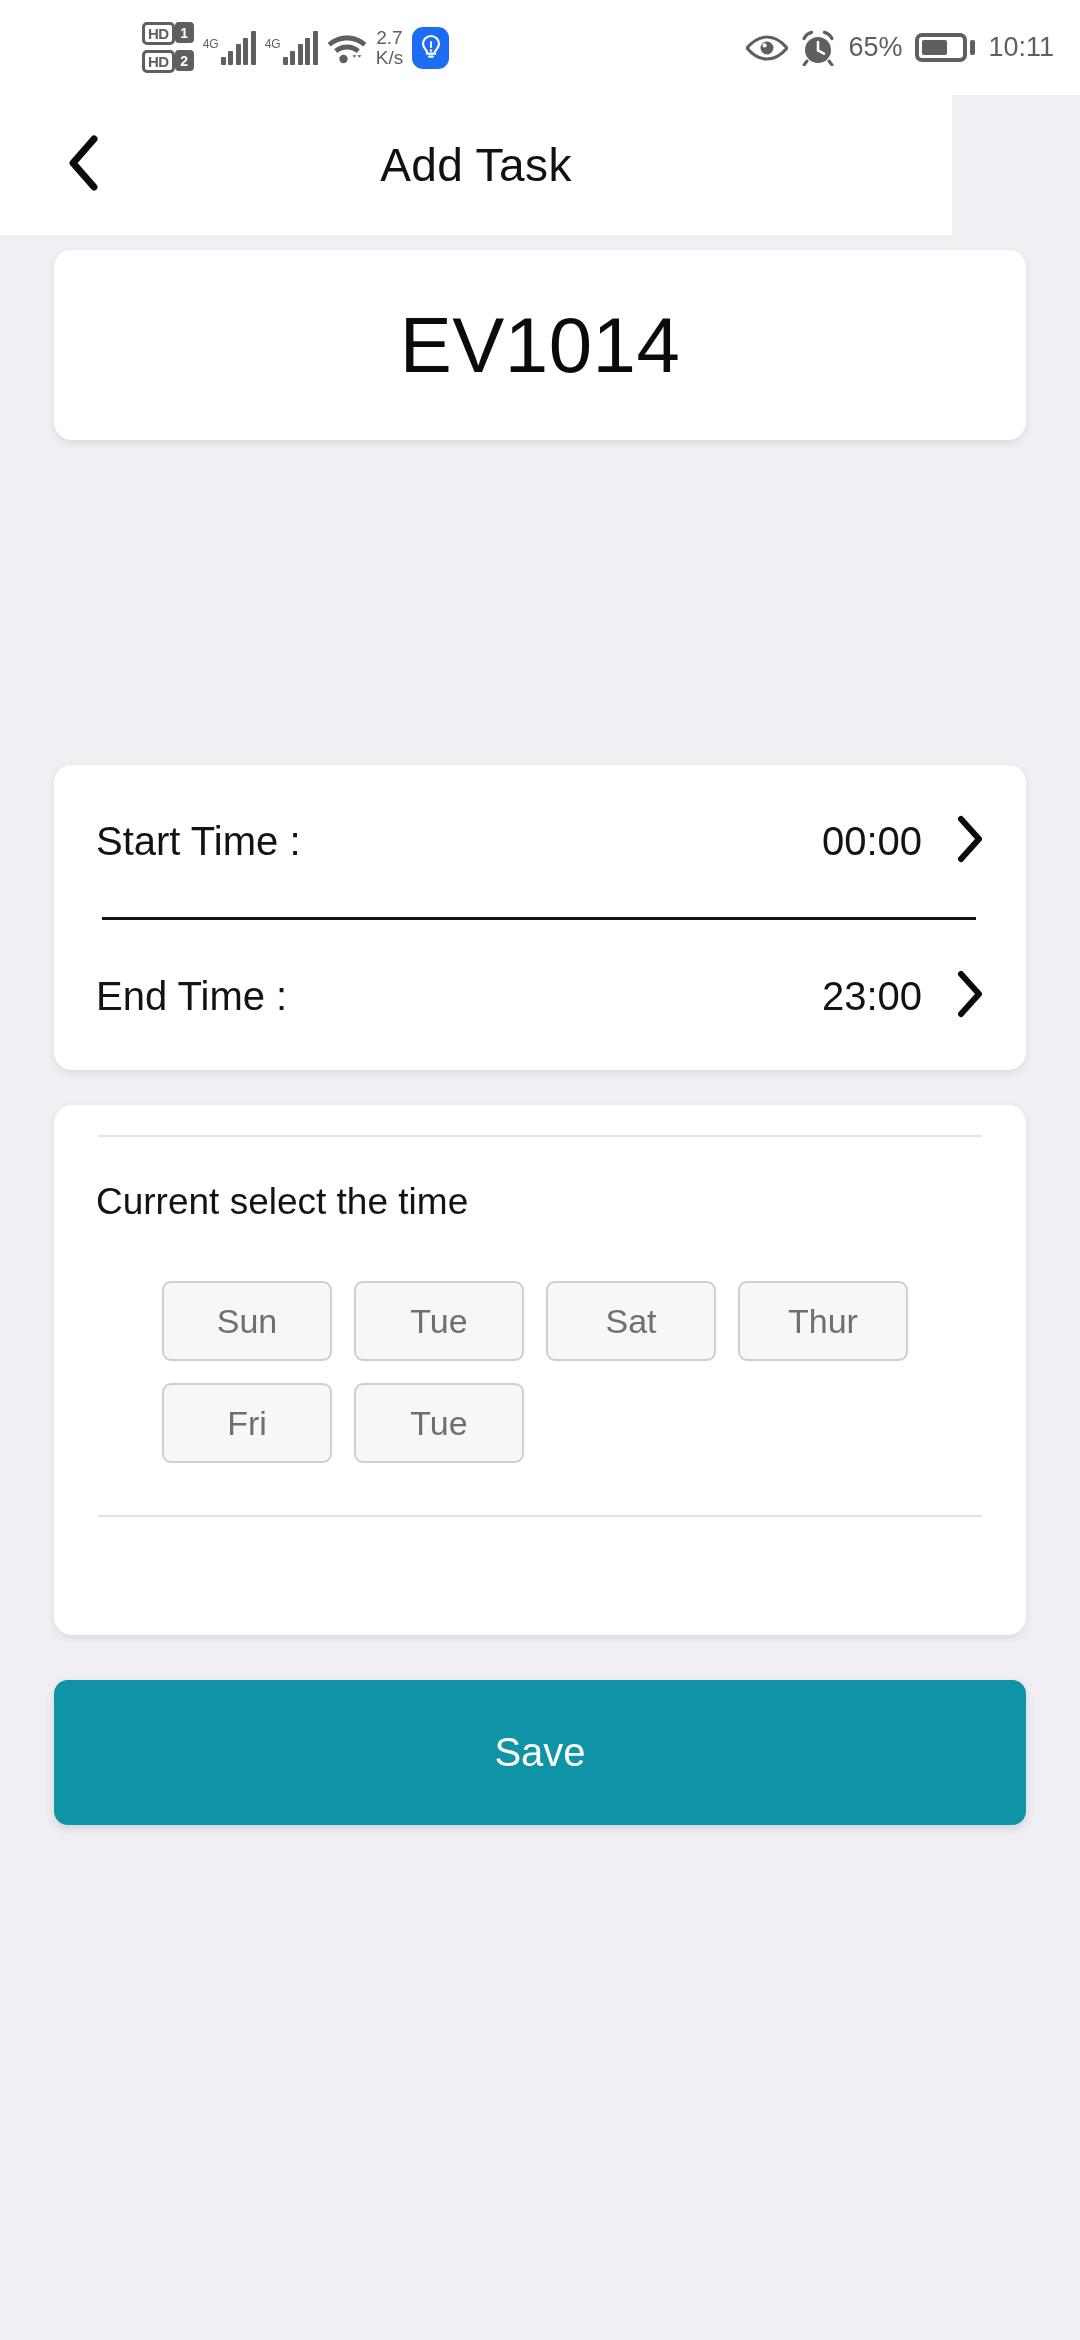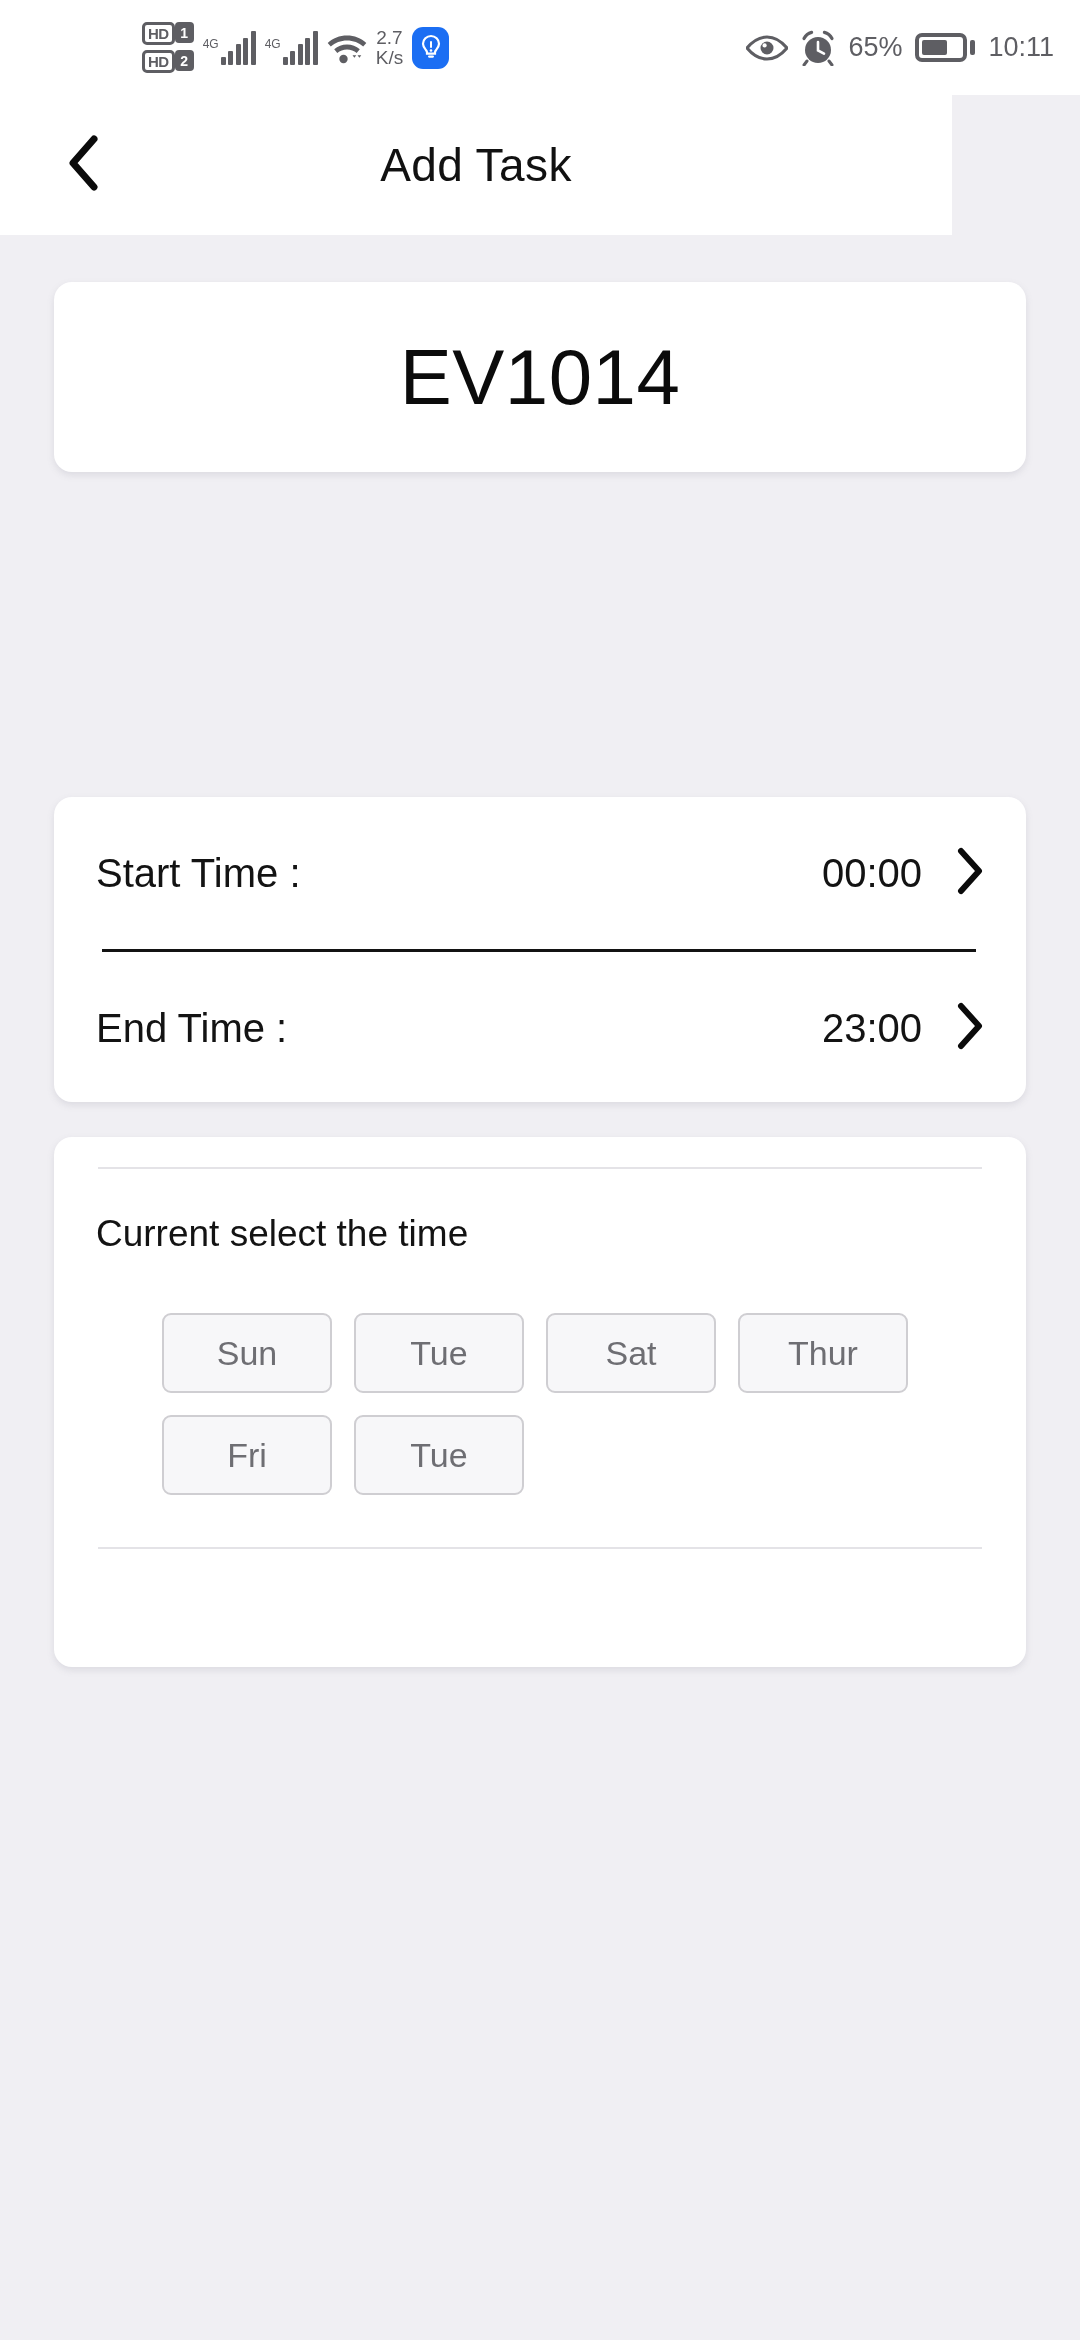--- a/index.html
+++ b/index.html
@@ -71,21 +71,20 @@
     position: absolute; left: 52px; top: 50%; transform: translateY(-50%);
     width: 62px; height: 62px; display: flex; align-items: center; justify-content: center;
   }
   .hdr-title { font-size: 46px; color: #111111; font-weight: 400; letter-spacing: 0.4px; }
 
   
   .card {
     position: absolute; left: 54px; width: 972px;
     background: #FFFFFF; border-radius: 18px;
     box-shadow: 0 3px 7px rgba(120,120,135,0.17);
-    margin-top: 32px;
   }
   #card-device { top: 250px; height: 190px; display: flex; align-items: center; justify-content: center; }
   .device-name { font-size: 78px; color: #0B0B0B; letter-spacing: 0.5px; }
 
   #card-current { top: 465px; height: 268px; padding: 0 42px; }
   .cur-row {
     display: flex; align-items: center; justify-content: space-between;
     padding-top: 52px;
   }
   .cur-label { font-size: 37px; color: #131313; }
@@ -287,14 +286,17 @@
         <div class="chip">
           <span>Fri</span>
         </div>
         <div class="chip">
           <span>Tue</span>
         </div>
       </div>
     <div class="days-botline"></div>
   </div>
 
+  <div class="save-btn" style="background: rgb(14, 148, 166);">
+    <span class="save-label">Save</span>
+  </div>
 
 </div>
 
 </body></html>

